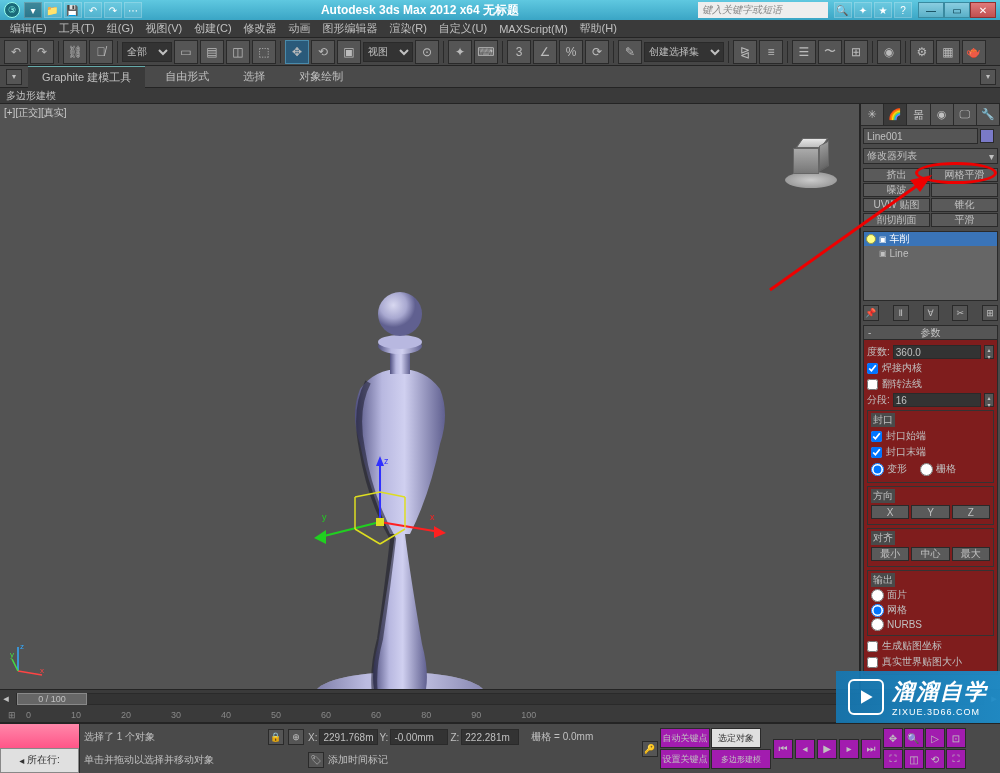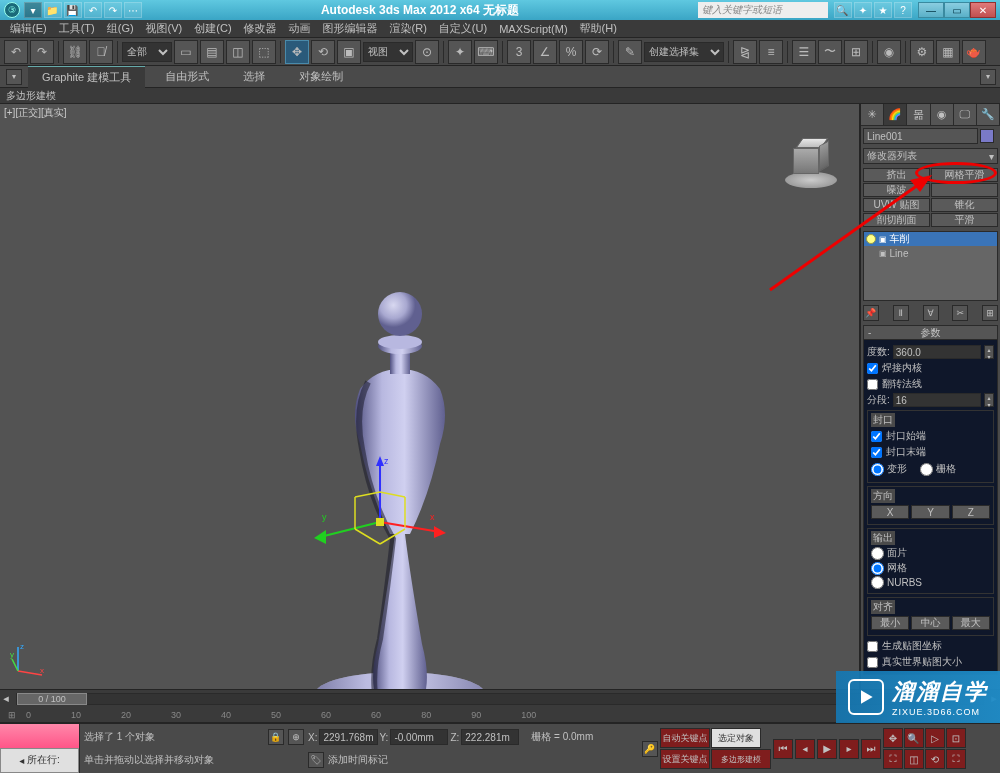--- a/index.html
+++ b/index.html
@@ -71,21 +71,21 @@
 .cmdpanel .stack { margin:2px; background:#666; border:1px solid #2a2a2a; height:70px;}
 .cmdpanel .stack .row { height:14px; display:flex; align-items:center; padding:0 2px; font-size:10px;}
 .cmdpanel .stack .row.sel { background:#3a74b8; color:#fff;}
 .cmdpanel .stack .row .bulb{width:10px;height:10px;background:#ff8;border-radius:50%;margin-right:3px;border:1px solid #994;}
 .cmdpanel .stack .row .expand{margin-right:3px;font-size:8px;}
 .cmdpanel .stackbtns { display:flex; gap:1px; margin:2px; justify-content:space-between;}
 .cmdpanel .stackbtns .sb { width:16px; height:16px; background:#555; border:1px solid #2a2a2a; display:flex;align-items:center;justify-content:center;font-size:9px;}
 .cmdpanel .rollout { margin:2px; border:1px solid #2a2a2a;}
 .cmdpanel .rollout .header { height:14px; background:#555; border-bottom:1px solid #2a2a2a; display:flex; align-items:center; justify-content:center; font-size:10px; position:relative;}
 .cmdpanel .rollout .header .minus{position:absolute;left:4px;}
-.cmdpanel .rollout .body { padding:3px; background:#0f172a;}
+.cmdpanel .rollout .body { padding:3px; background:#7f1d1d;}
 .cmdpanel .paramrow { display:flex; align-items:center; margin:2px 0; gap:3px;}
 .cmdpanel .paramrow label{flex:0 0 auto;}
 .cmdpanel .spinner { height:14px; background:#333; border:1px solid #2a2a2a; padding:0 2px; display:flex; align-items:center; color:#c0c0c0; min-width:40px;}
 .cmdpanel .spinbtn{width:10px;height:14px;background:#555;border:1px solid #2a2a2a;font-size:6px;display:flex;flex-direction:column;}
 .cmdpanel .spinbtn div{flex:1;display:flex;align-items:center;justify-content:center;}
 .cmdpanel .check { display:flex; align-items:center; gap:4px; margin:2px 0;}
 .cmdpanel .check input{width:11px;height:11px;}
 .cmdpanel .group { border:1px solid #333; padding:3px; margin:3px 0;}
 .cmdpanel .group .glabel { font-size:10px; margin-top:-9px; background:#4a4a4a; display:inline-block; padding:0 2px;}
 .cmdpanel .radio{display:flex;align-items:center;gap:3px;margin:1px 0;}
@@ -109,21 +109,21 @@
 .statusbar .left{width:80px;border-right:1px solid #2a2a2a;display:flex;flex-direction:column;}
 .statusbar .left .pink{flex:1;background:linear-gradient(#f8a,#f58);}
 .statusbar .left .loc{flex:1;display:flex;align-items:center;justify-content:center;font-size:10px;background:#e0e0e0;color:#333;border:1px solid #888;}
 .statusbar .mid{flex:1;display:flex;flex-direction:column;padding:2px 4px;}
 .statusbar .mid .row{flex:1;display:flex;align-items:center;font-size:10px;gap:4px;}
 .statusbar .coords{display:flex;gap:2px;align-items:center;}
 .statusbar .coords .cfield{height:16px;background:#333;border:1px solid #2a2a2a;padding:0 3px;display:flex;align-items:center;min-width:58px;font-size:10px;}
 .statusbar .coords .clab{font-size:10px;}
 .statusbar .lock{width:16px;height:16px;background:#555;border:1px solid #2a2a2a;display:flex;align-items:center;justify-content:center;font-size:9px;}
 .statusbar .right{width:360px;display:flex;align-items:center;gap:2px;padding:2px;}
-.statusbar .playbtn{width:20px;height:20px;background:#7f1d1d;border:1px solid #2a2a2a;display:flex;align-items:center;justify-content:center;font-size:10px;}
+.statusbar .playbtn{width:20px;height:20px;background:#a21caf;border:1px solid #2a2a2a;display:flex;align-items:center;justify-content:center;font-size:10px;}
 
 
 .watermark { position:absolute; right:0; bottom:50px; height:52px; background:linear-gradient(90deg,rgba(20,120,180,0.9),rgba(30,140,200,0.95)); display:flex; align-items:center; padding:0 12px; gap:8px; z-index:200;}
 .watermark .logo{width:36px;height:36px;border:2px solid #fff;border-radius:6px;display:flex;align-items:center;justify-content:center;}
 .watermark .logo svg{width:20px;height:20px;}
 .watermark .txt{color:#fff;}
 .watermark .txt .big{font-size:22px;font-weight:bold;letter-spacing:2px;font-style:italic;}
 .watermark .txt .small{font-size:9px;letter-spacing:1px;}
 
 </style>
@@ -406,42 +406,42 @@
         <div class="group">
           <span class="glabel">方向</span>
           <div class="btnrow">
             <div class="b">X</div>
             <div class="b">Y</div>
             <div class="b">Z</div>
           </div>
         </div>
 
         <div class="group">
-          <span class="glabel">输出</span>
-          <div class="radio">
-              <input type="radio" style="">
-              <span>面片</span>
-            </div>
-          <div class="radio">
-              <input type="radio" checked="" style="">
-              <span>网格</span>
-            </div>
-          <div class="radio">
-              <input type="radio" style="">
-              <span>NURBS</span>
-            </div>
-        </div>
-
-        <div class="group">
           <span class="glabel">对齐</span>
           <div class="btnrow">
             <div class="b">最小</div>
             <div class="b">中心</div>
             <div class="b">最大</div>
           </div>
+        </div>
+
+        <div class="group">
+          <span class="glabel">输出</span>
+          <div class="radio">
+              <input type="radio" style="">
+              <span>面片</span>
+            </div>
+          <div class="radio">
+              <input type="radio" checked="" style="">
+              <span>网格</span>
+            </div>
+          <div class="radio">
+              <input type="radio" style="">
+              <span>NURBS</span>
+            </div>
         </div>
 
         <div class="check">
             <input type="checkbox" style="">
             <span>生成贴图坐标</span>
           </div>
         <div class="check">
             <input type="checkbox" style="">
             <span>真实世界贴图大小</span>
           </div>

